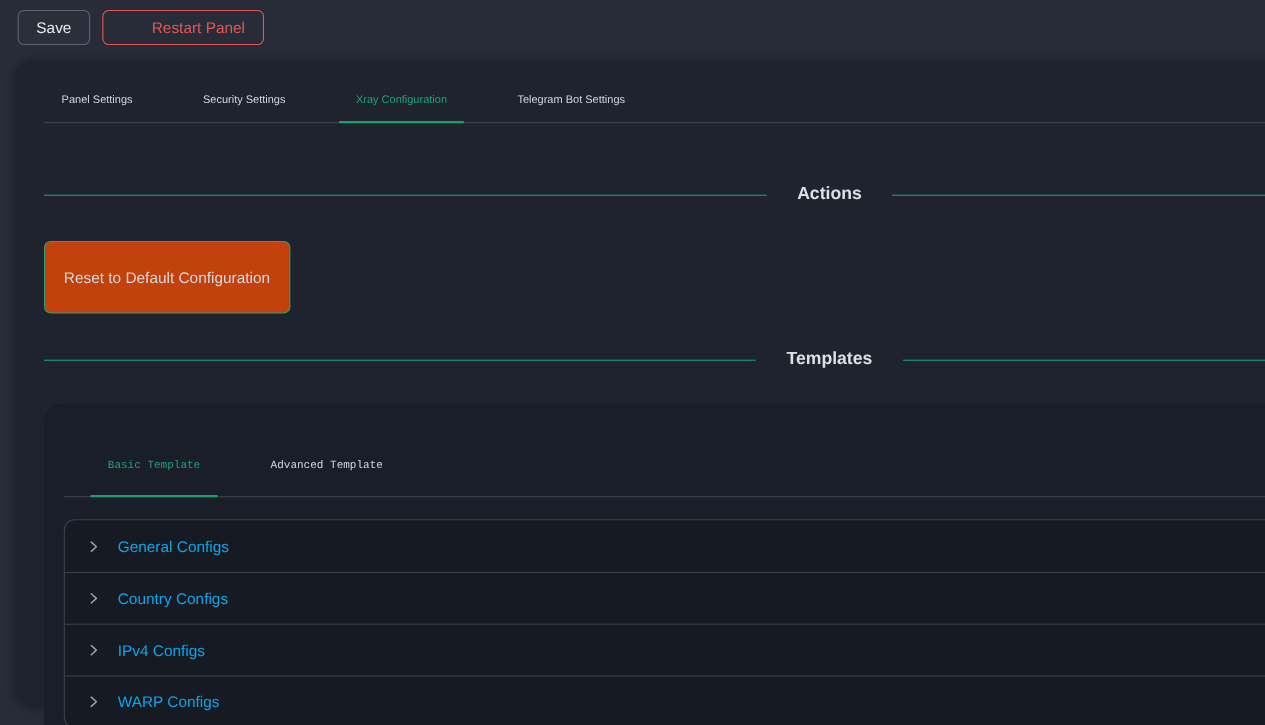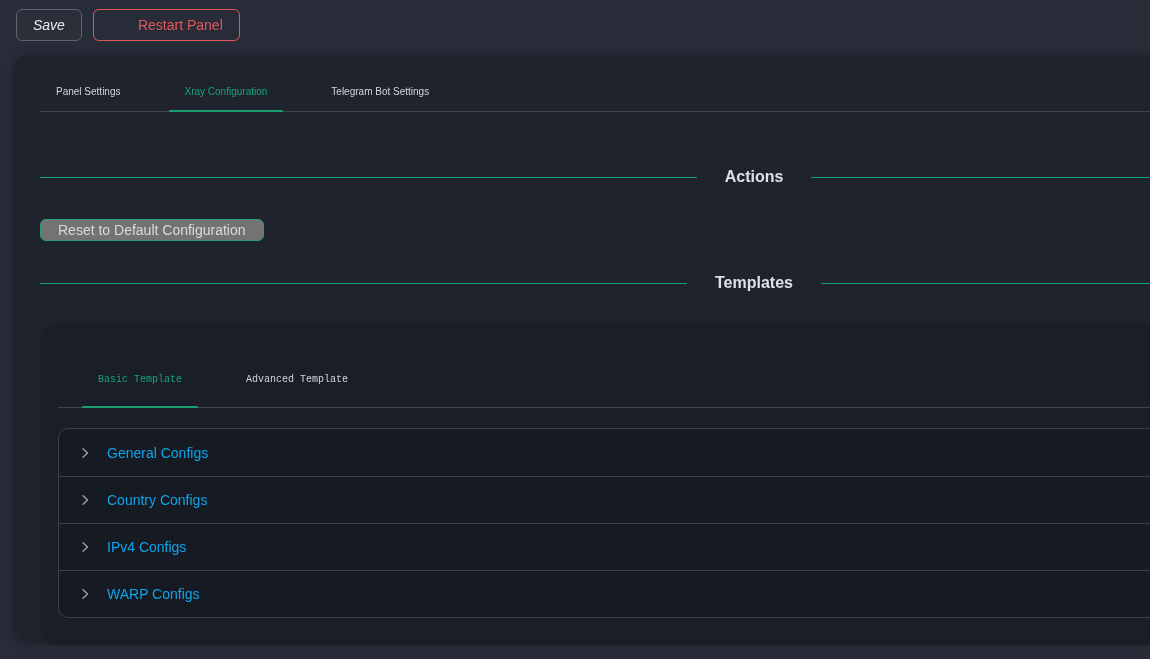--- a/index.html
+++ b/index.html
@@ -24,21 +24,20 @@
     line-height: 1;
     padding: 8px 16px;
     border-radius: 6px;
     cursor: pointer;
     background: transparent;
   }
   .btn-save {
     background: #2a2f3a;
     border: 1px solid #5d6470;
     color: #e8eaee;
-    font-style: italic;
   }
   .btn-restart {
     background: transparent;
     border: 1px solid #e25757;
     color: #e25757;
     padding-left: 44px;
   }
 
   
   .card {
@@ -91,23 +90,23 @@
   }
   .divider-label { margin: 12px 28px; white-space: nowrap; font-weight: bold; }
   .divider-actions   { margin-top: 44px; }
   .divider-templates { margin-top: 21px; }
 
   
   .btn-reset {
     margin-top: 21px;
     display: inline-block;
     font-size: 14px;
-    padding: 2px 17px;
+    padding: 24px 17px;
     border-radius: 6px;
-    background: #737373;
+    background: #c2410c;
     border: 1px solid #2f9e78;
     color: #d6dade;
     cursor: pointer;
     text-align: center;
   }
 
   
   .inner-card {
     margin-top: 19px;
     height: 322px;
@@ -144,20 +143,21 @@
 <div class="topbar">
   <button class="btn btn-save">Save</button>
   <button class="btn btn-restart">Restart Panel</button>
 </div>
 
 <div class="card">
 
   
   <div class="tabs">
     <div class="tab">Panel Settings</div>
+    <div class="tab">Security Settings</div>
     <div class="tab active">Xray Configuration</div>
     <div class="tab">Telegram Bot Settings</div>
   </div>
 
   
   <div class="divider divider-actions">
     <span class="divider-label">Actions</span>
   </div>
 
   

